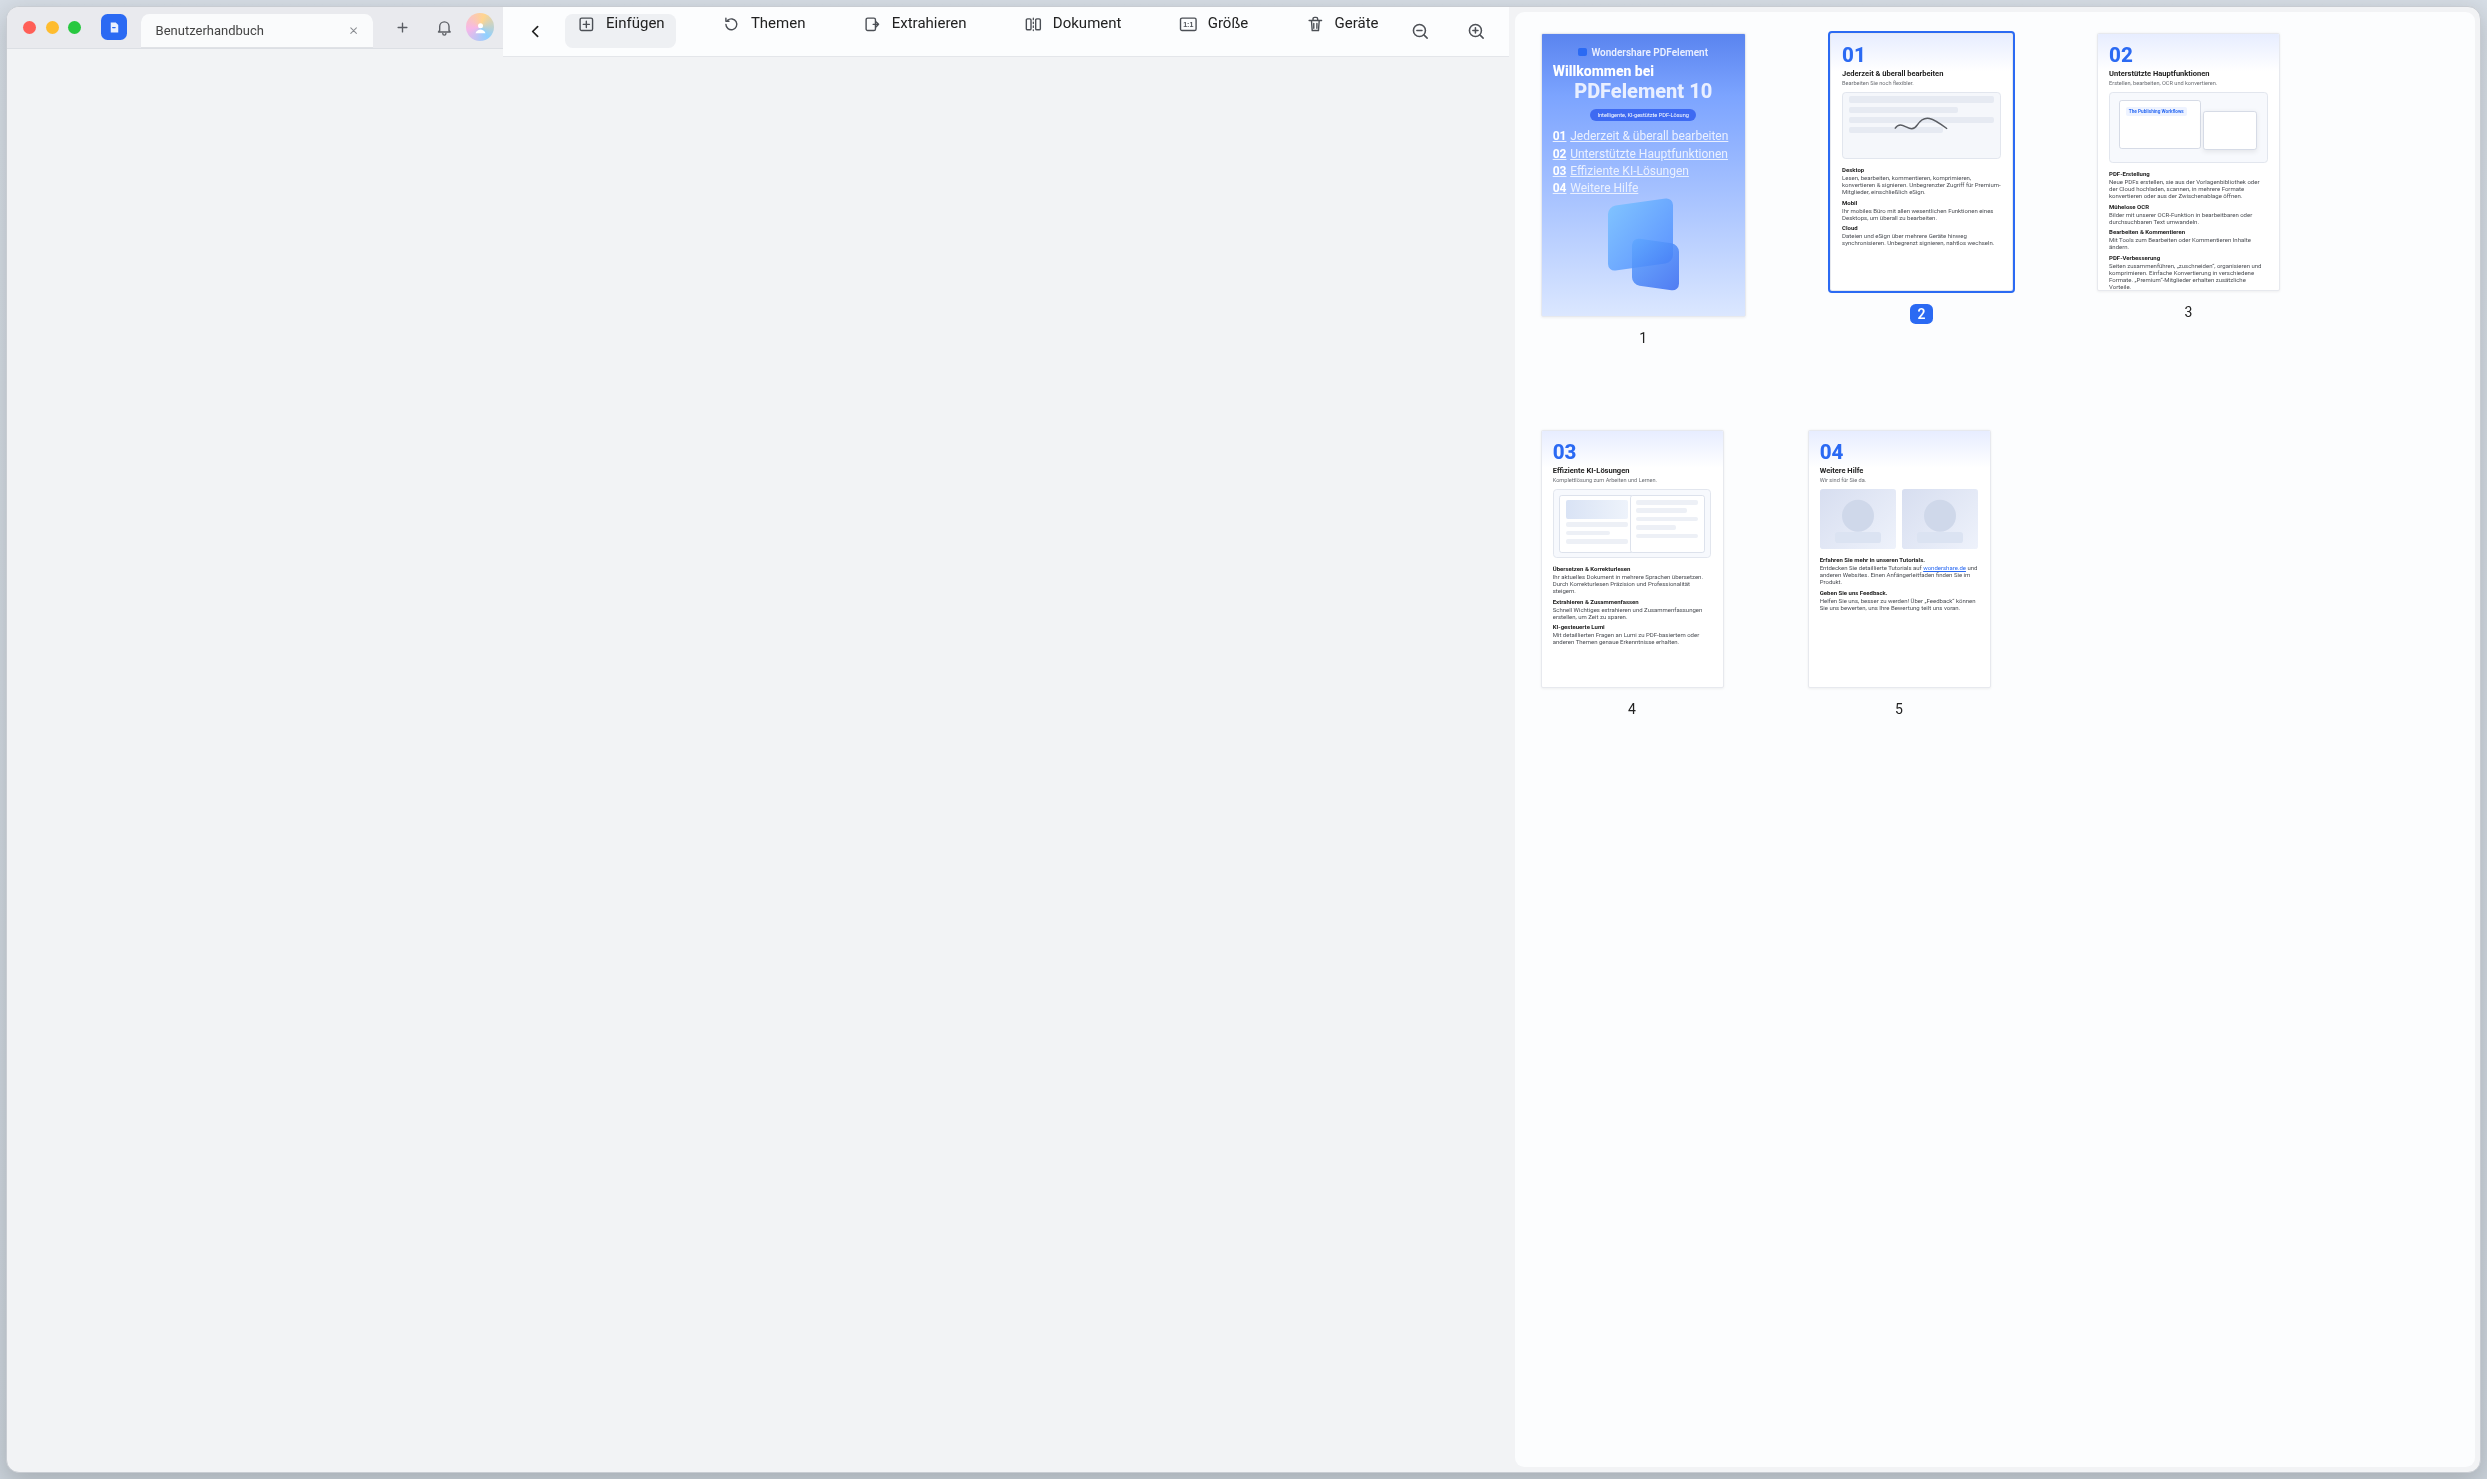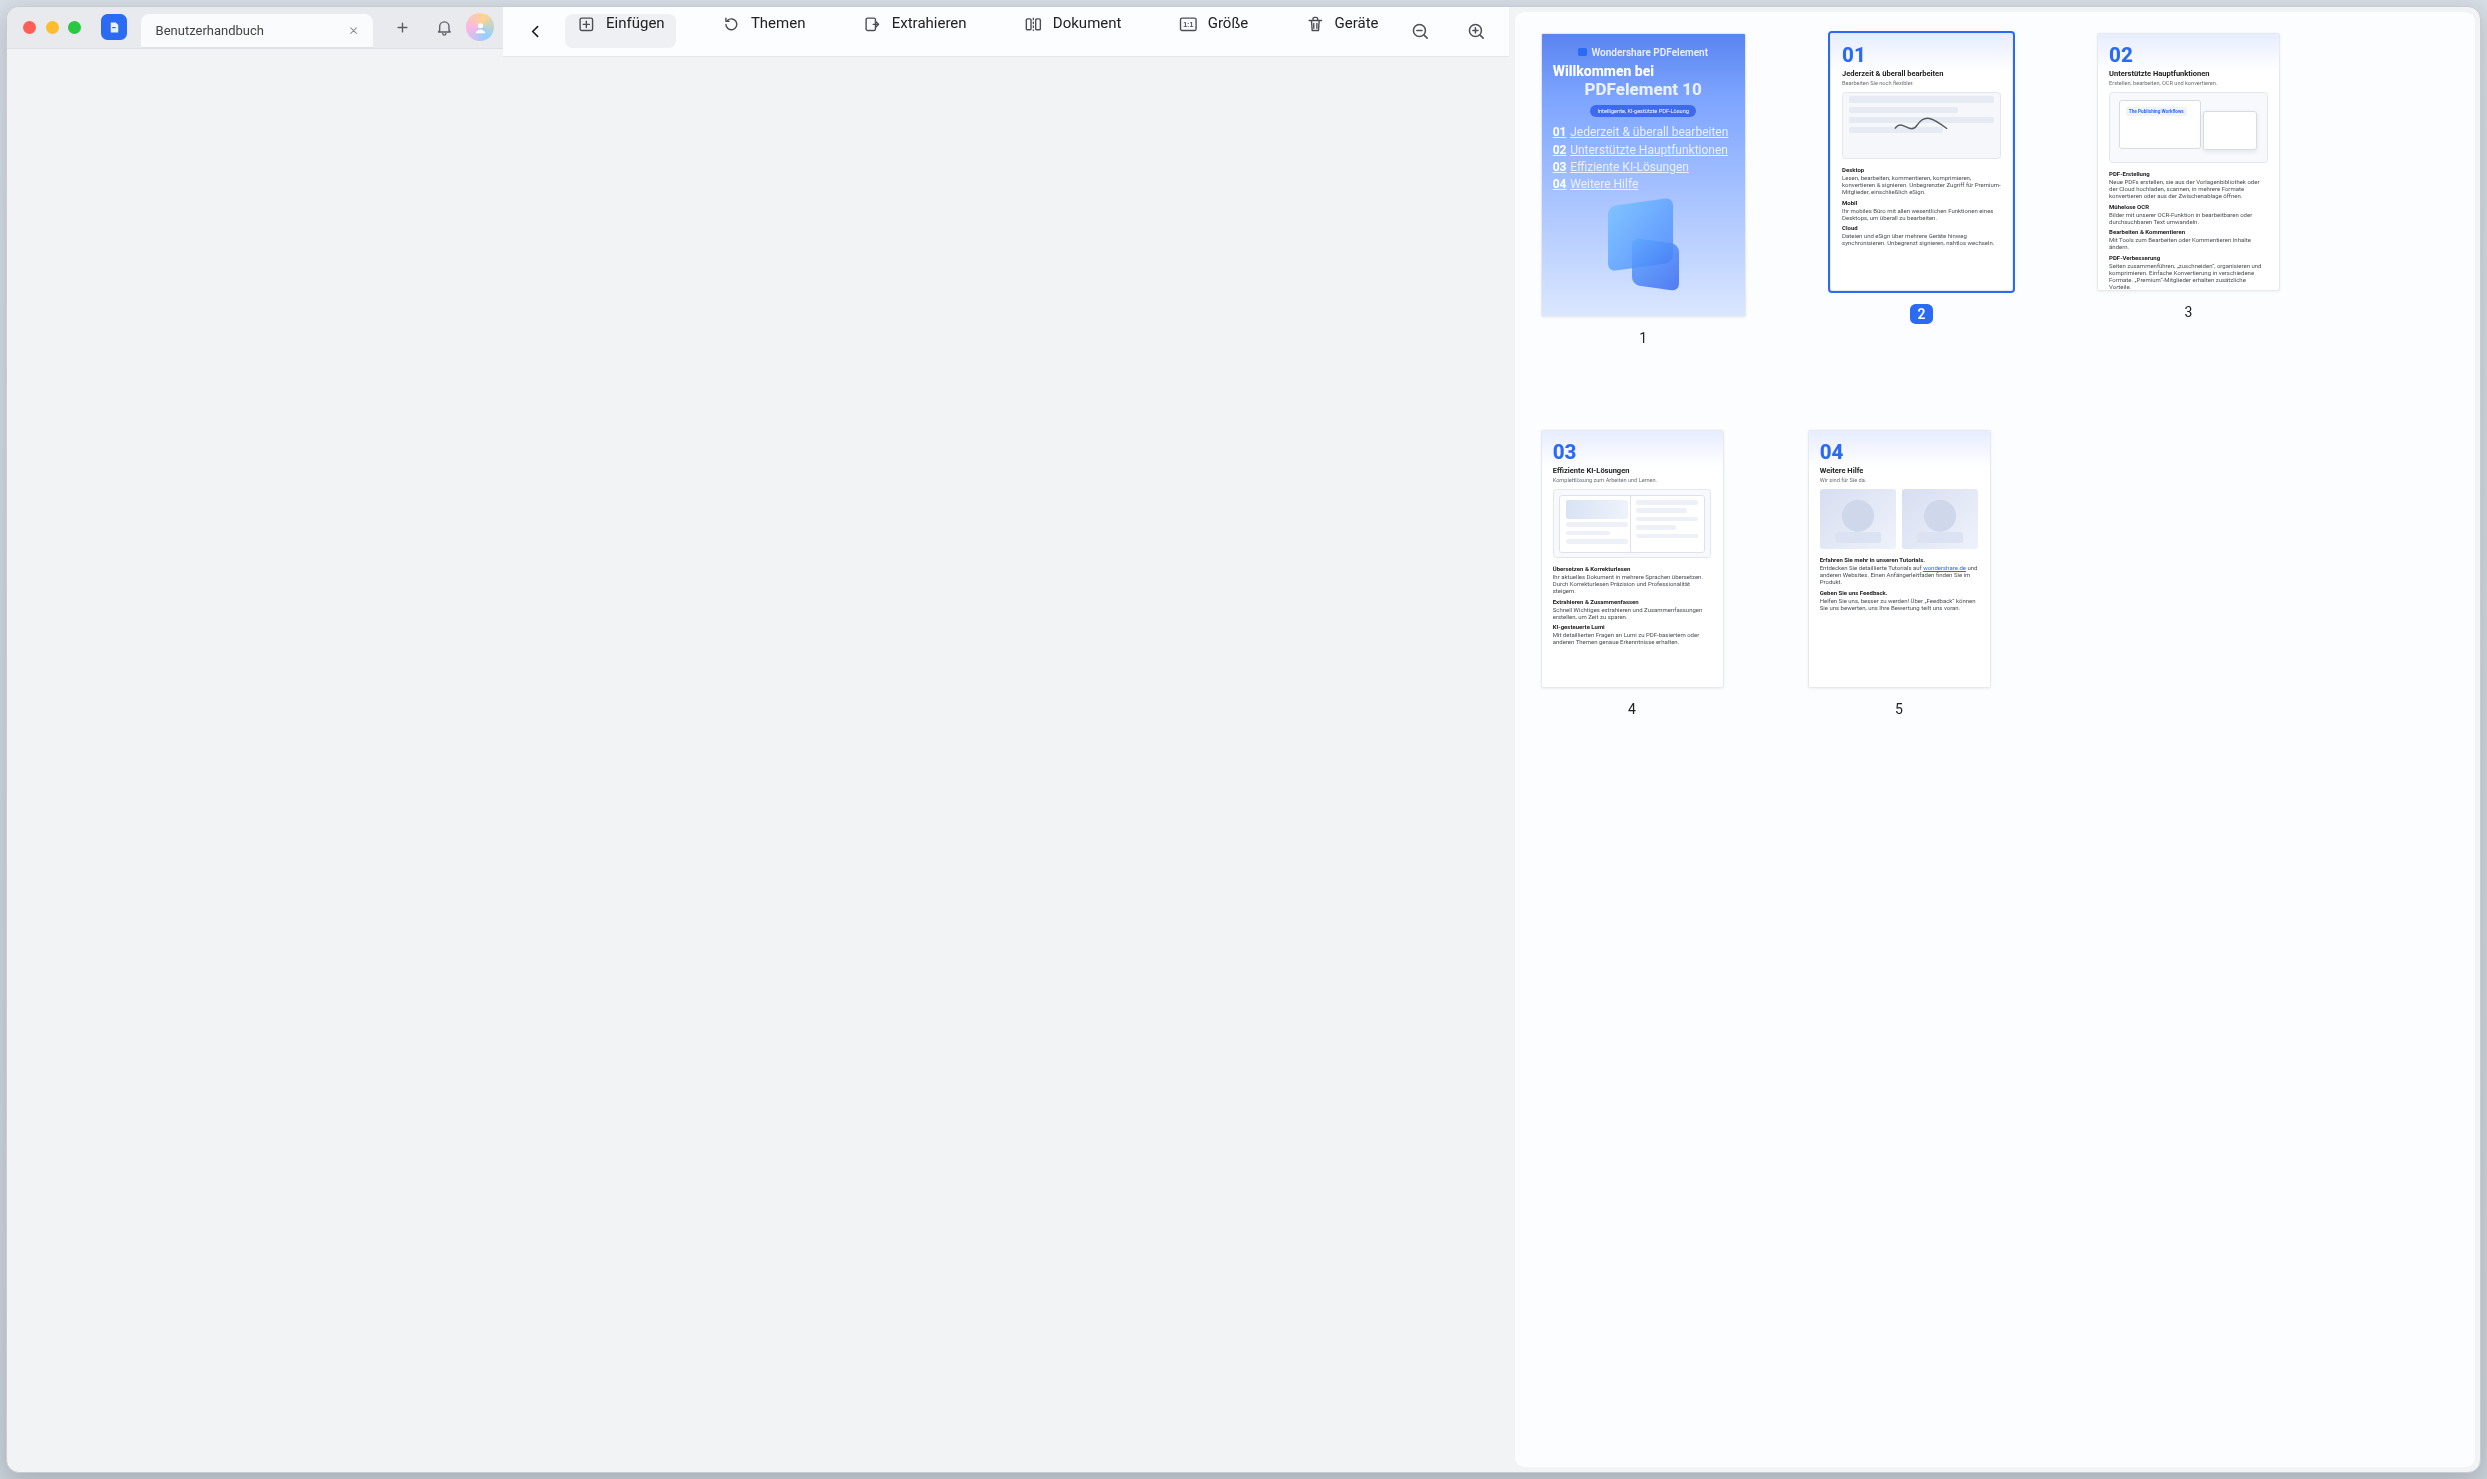--- a/index.html
+++ b/index.html
@@ -108,21 +108,21 @@
   }
 
   
   .p1{
     background:linear-gradient(180deg,#5a84ef 0%,#7ca4ff 22%,#dbe7ff 100%);
     color:#fff;padding:13px 11.2px;font-size:9.3px;
   }
   .p1 .brand{display:flex;align-items:center;gap:4.7px;font-size:10px;color:#e9efff;font-weight:600;justify-content:center;}
   .p1 .brand .sq{width:8.4px;height:8.4px;background:#2b6af3;border-radius:1.9px;}
   .p1 h1{margin:5.6px 0 0;font-size:14px;font-weight:800;text-align:left;line-height:1.15;}
-  .p1 h2{margin:0 0 5.6px;font-size:17px;font-weight:800;color:#e9efff;text-align:center;}
+  .p1 h2{margin:0 0 5.6px;font-size:20px;font-weight:800;color:#e9efff;text-align:center;}
   .p1 .pill{display:block;margin:1.9px auto 7.5px;padding:2.8px 7.5px;border-radius:9.3px;background:#3e6af2;font-size:5.6px;color:#fff;text-align:center;width:fit-content;}
   .p1 .toc{font-size:12px;line-height:1.45;color:#eaf0ff;text-decoration:underline;}
   .p1 .toc b{color:#fff;margin-right:3.7px;}
   .p1 .cube{
     position:absolute;bottom:9.3px;left:50%;transform:translateX(-50%);
     width:112px;height:112px;
   }
   .p1 .cube::before,.p1 .cube::after{
     content:"";position:absolute;border-radius:7.5px;
     background:linear-gradient(135deg,#78c2ff 0%,#4b88ff 100%);

